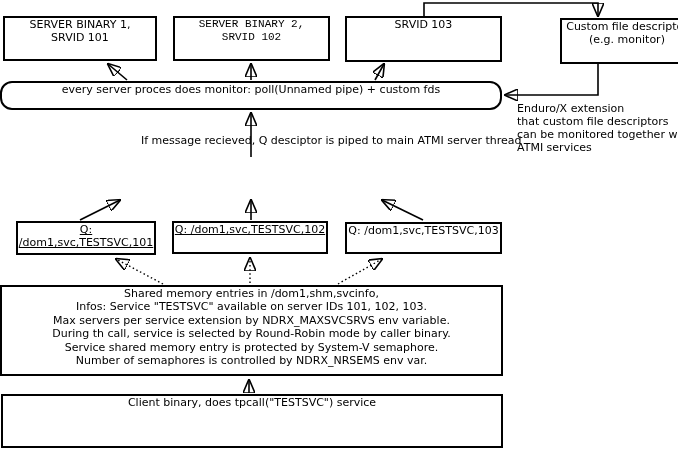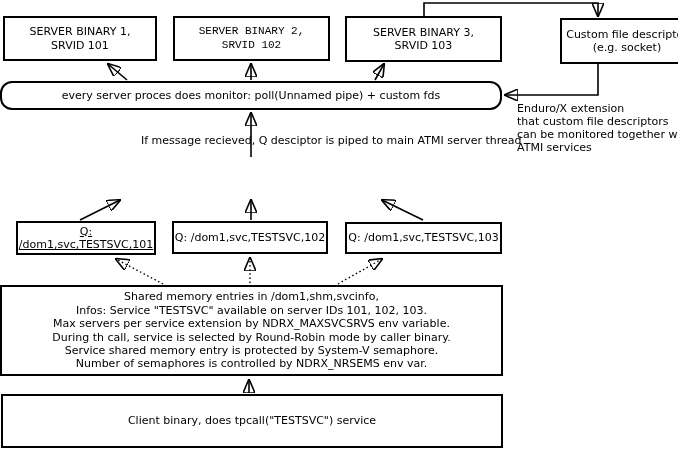--- a/index.html
+++ b/index.html
@@ -18,21 +18,20 @@
     overflow: hidden;
   }
   .box {
     position: absolute;
     box-sizing: border-box;
     border: 2px solid #000000;
     background: #ffffff;
     display: flex;
     flex-direction: column;
     align-items: center;
-    justify-content: center;
     text-align: center;
     line-height: 13.4px;
   }
   .note {
     position: absolute;
     white-space: nowrap;
     line-height: 13px;
   }
   #arrow-layer {
     position: absolute;
@@ -61,48 +60,47 @@
     <div>SERVER BINARY 1,</div>
     <div>SRVID 101</div>
   </div>
 
   <div class="box" style="left:173px; top:16px; width:157px; height:45px;font-family:Liberation Mono, monospace;">
     <div>SERVER BINARY 2,</div>
     <div>SRVID 102</div>
   </div>
 
   <div class="box" style="left:345px; top:16px; width:157px; height:46px;">
-    <div>SERVER BINARY 3,</div>
     <div>SRVID 103</div>
   </div>
 
   <div class="box" style="left:560px; top:18px; width:134px; height:46px;">
     <div>Custom file  descriptor</div>
-    <div>(e.g. socket)</div>
+    <div>(e.g. monitor)</div>
   </div>
 
   <div class="box" style="left:0px; top:81px; width:502px; height:29px;border-radius:12px;">
     <div>every server proces does monitor: poll(Unnamed pipe) + custom fds</div>
   </div>
 
   <div class="note" style="left:517px; top:102px;">
     <div>Enduro/X extension</div>
     <div>that custom file descriptors</div>
     <div>can be monitored together with</div>
     <div>ATMI services</div>
   </div>
 
   <div class="note" style="left:141px; top:134px;">If message recieved, Q desciptor is piped to main ATMI server thread</div>
 
 
   <div class="box" style="left:16px; top:221px; width:140px; height:34px;text-decoration:underline;">
     <div>Q: /dom1,svc,TESTSVC,101</div>
   </div>
 
-  <div class="box" style="left:172px; top:221px; width:156px; height:33px;">
+  <div class="box" style="left:172px; top:221px; width:156px; height:33px;text-decoration:underline;">
     <div>Q: /dom1,svc,TESTSVC,102</div>
   </div>
 
   <div class="box" style="left:345px; top:222px; width:157px; height:32px;">
     <div>Q: /dom1,svc,TESTSVC,103</div>
   </div>
 
   <div class="box" style="left:0px; top:285px; width:503px; height:91px;">
     <div>Shared memory entries in /dom1,shm,svcinfo,</div>
     <div>Infos: Service "TESTSVC" available on server IDs 101, 102, 103.</div>

